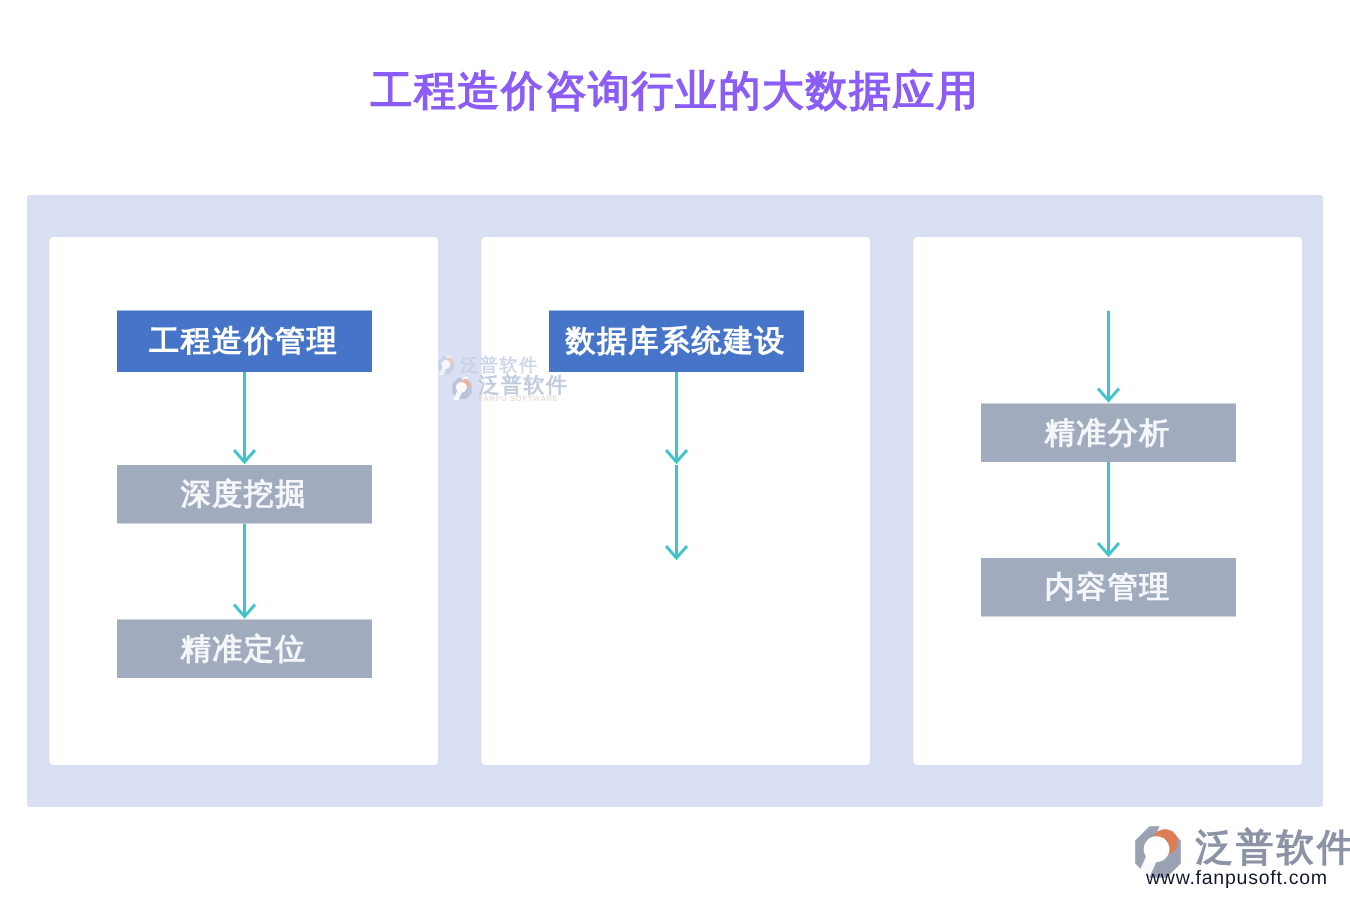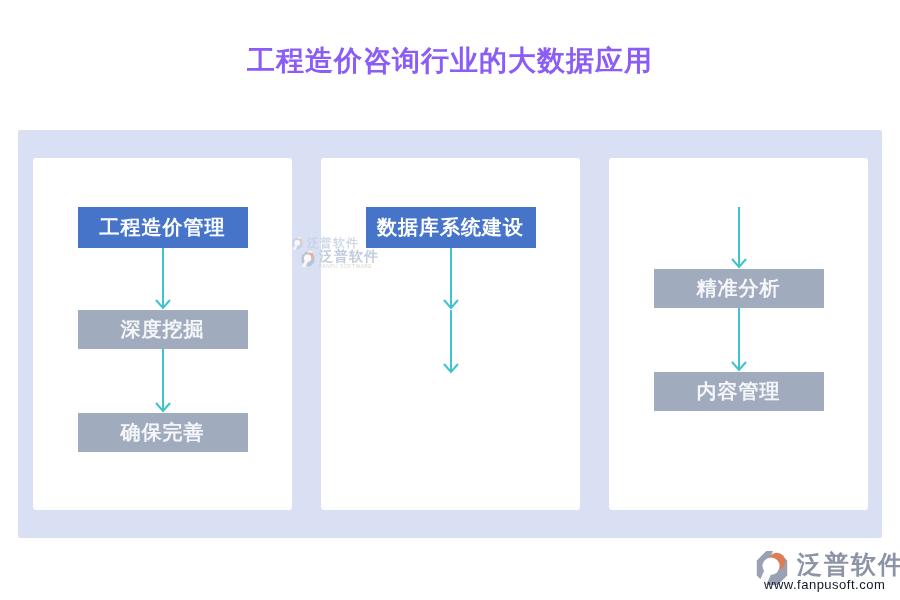--- a/index.html
+++ b/index.html
@@ -134,21 +134,21 @@
     <div class="header-box">工程造价管理</div>
     <svg class="flow-arrow" width="18" height="62" viewBox="0 0 18 62">
       <line x1="9" y1="0" x2="9" y2="59" stroke="#3fc3cd" stroke-width="2"></line>
       <polyline points="2,52 9,60 16,52" fill="none" stroke="#3fc3cd" stroke-width="2"></polyline>
     </svg>
     <div class="step-box">深度挖掘</div>
     <svg class="flow-arrow" width="18" height="64" viewBox="0 0 18 64">
       <line x1="9" y1="0" x2="9" y2="61" stroke="#3fc3cd" stroke-width="2"></line>
       <polyline points="2,54 9,62 16,54" fill="none" stroke="#3fc3cd" stroke-width="2"></polyline>
     </svg>
-    <div class="step-box">确保完善</div>
+    <div class="step-box">精准定位</div>
   </div>
 
   <div class="column">
     <div class="header-box">数据库系统建设</div>
     <svg class="flow-arrow" width="18" height="62" viewBox="0 0 18 62">
       <line x1="9" y1="0" x2="9" y2="59" stroke="#3fc3cd" stroke-width="2"></line>
       <polyline points="2,52 9,60 16,52" fill="none" stroke="#3fc3cd" stroke-width="2"></polyline>
     </svg>
     <svg class="flow-arrow" width="18" height="64" viewBox="0 0 18 64">
       <line x1="9" y1="0" x2="9" y2="61" stroke="#3fc3cd" stroke-width="2"></line>

